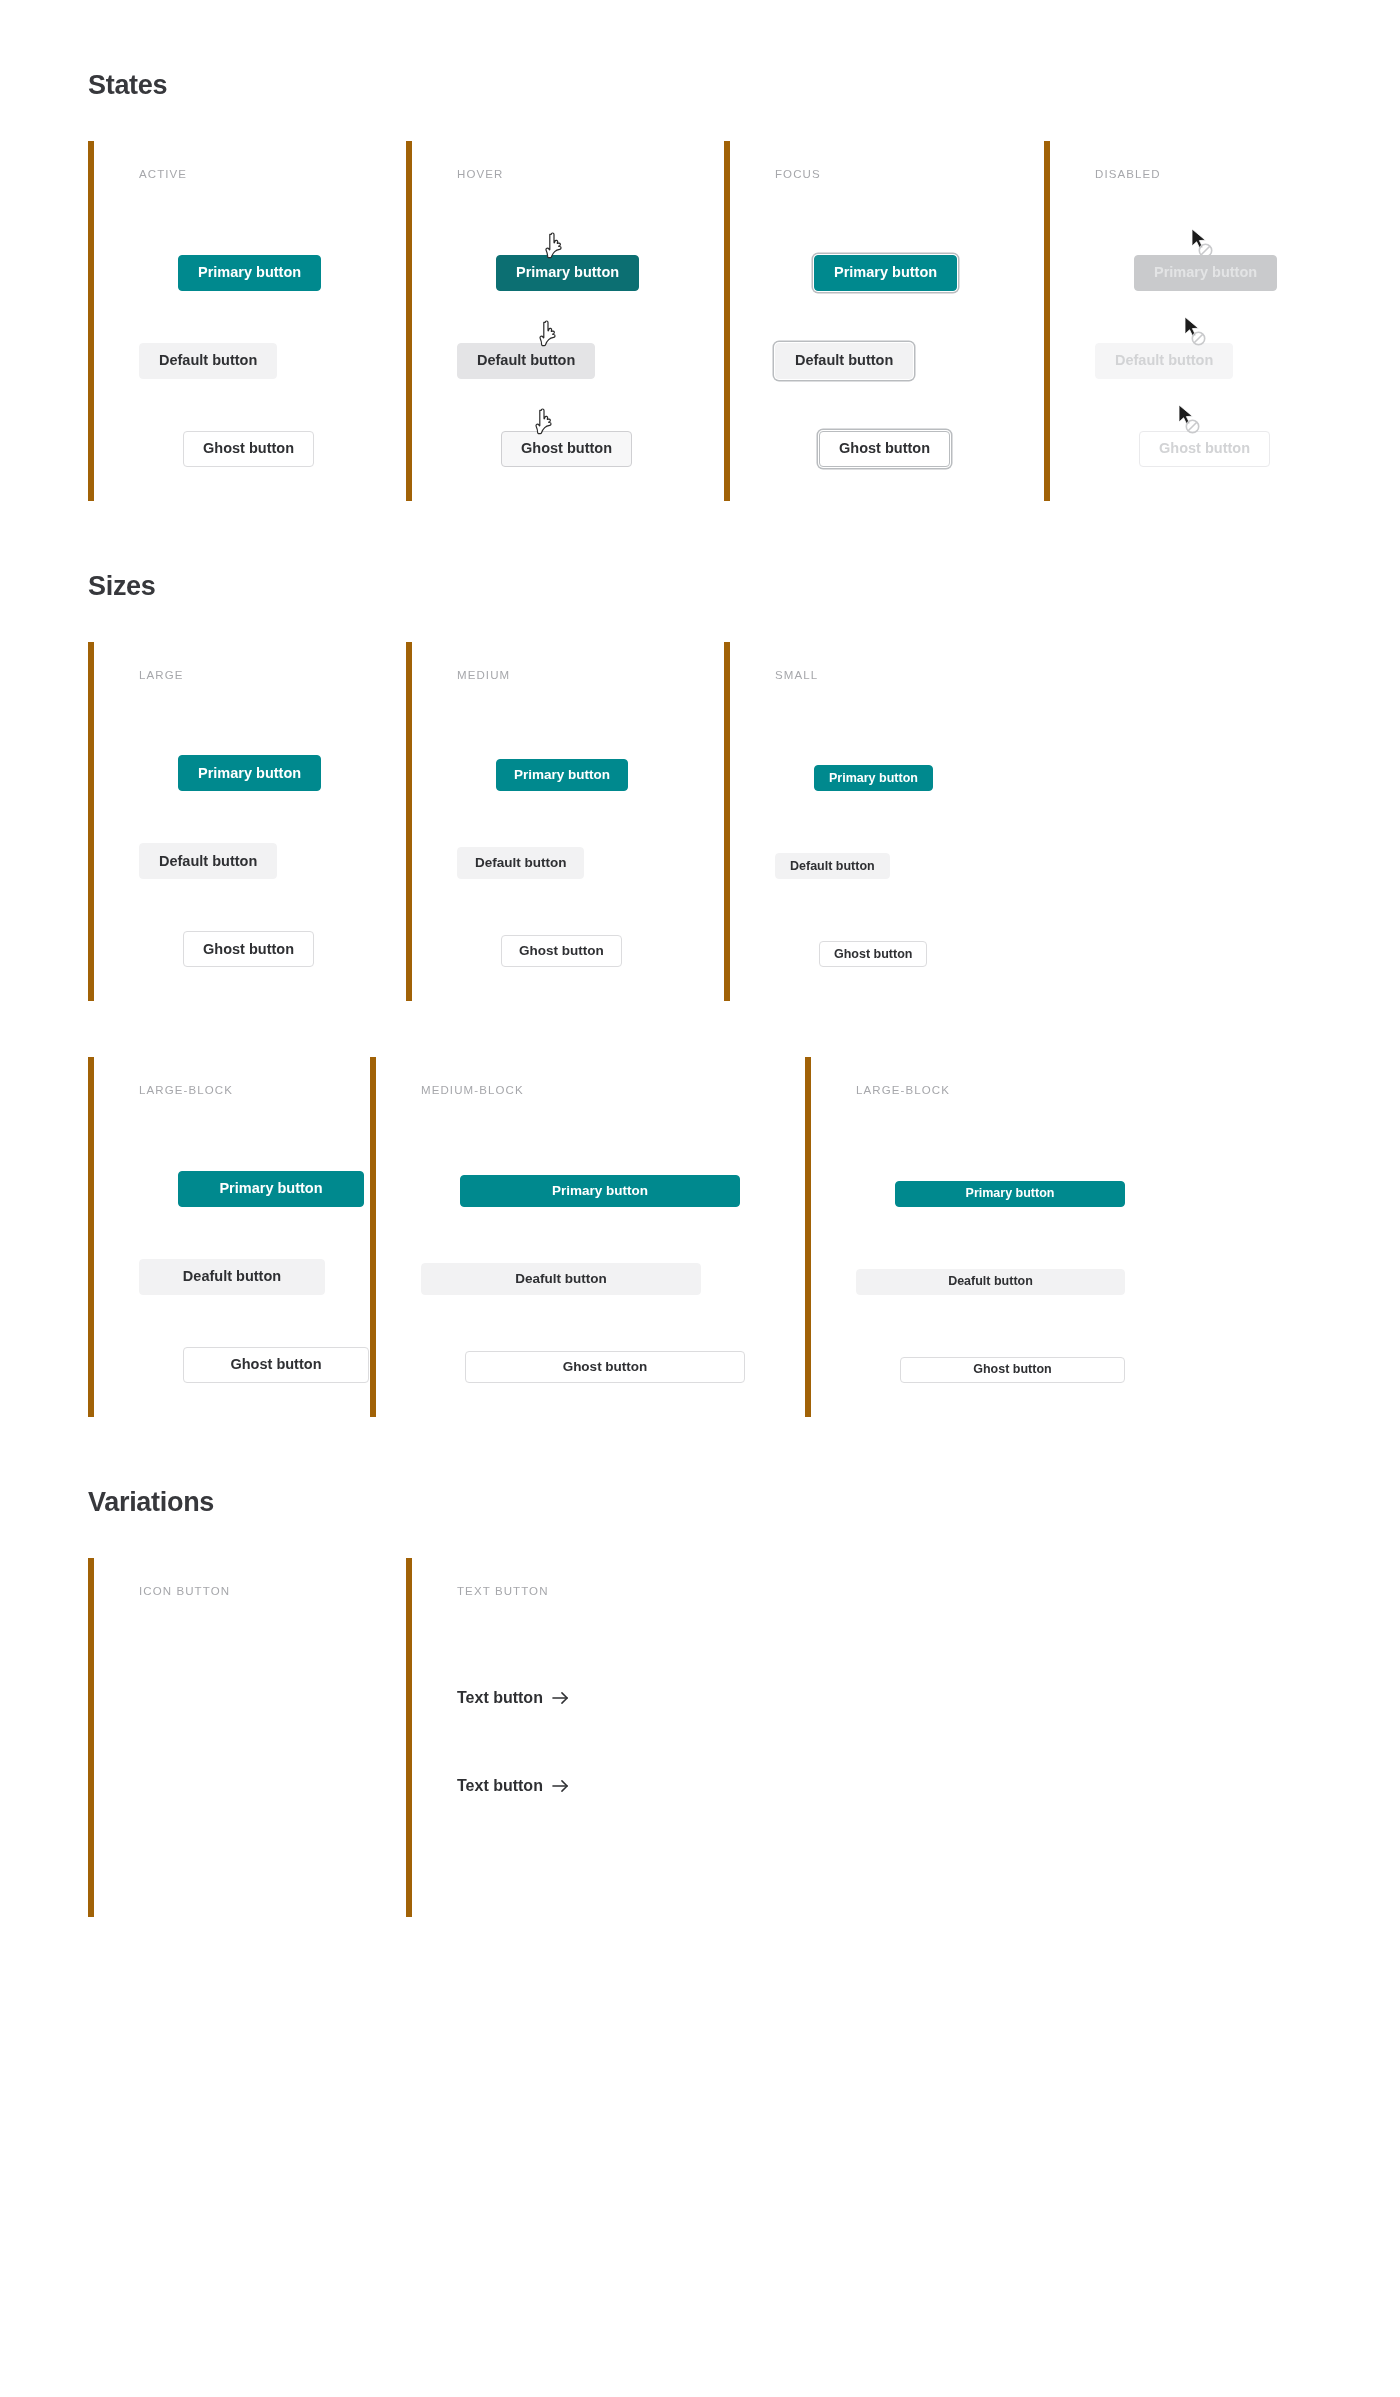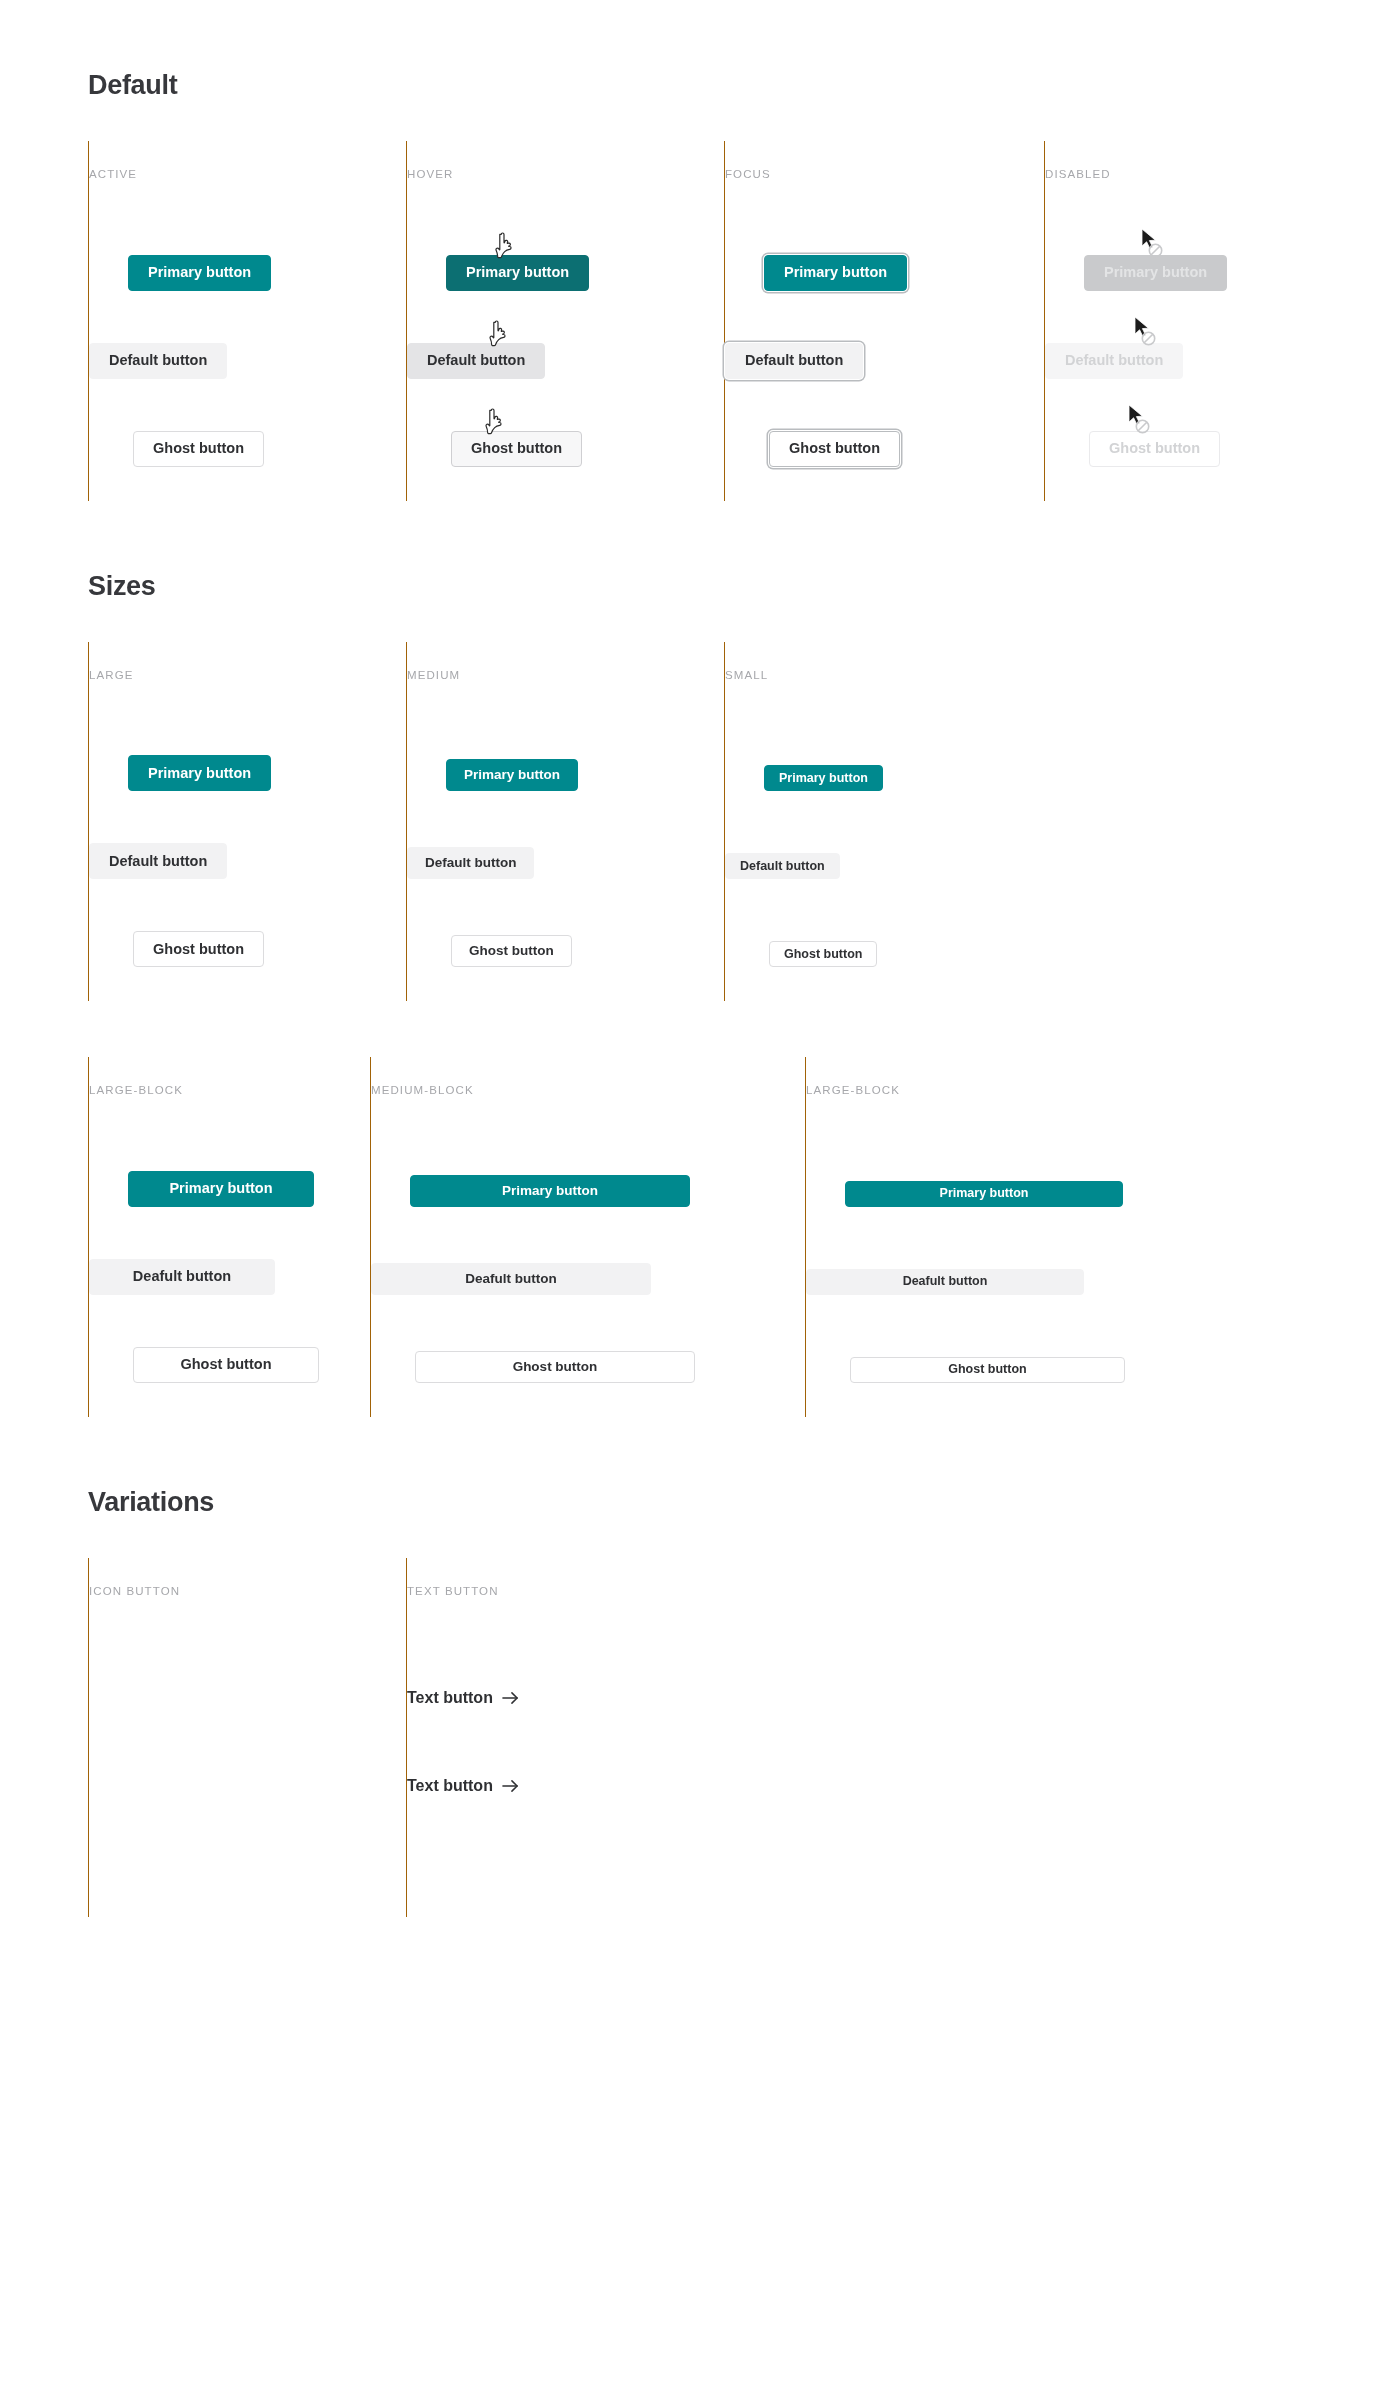--- a/index.html
+++ b/index.html
@@ -26,21 +26,22 @@
     margin: 0;
     padding-left: 88px;
   }
 
   
   .cols {
     display: flex;
     padding-left: 88px;
   }
   .col {
-    border-left: 1px solid #a16207;
+    border-left: 6px solid #a16207;
+    padding-left: 45px;
     padding-top: 28px;
     padding-bottom: 34px;
     position: relative;
   }
   .col-label {
     font-size: 11.5px;
     letter-spacing: 1.1px;
     color: #a6a7ab;
     font-weight: normal;
     text-transform: uppercase;
@@ -121,21 +122,21 @@
   .spacer-lg { height: 56px; }
   .spacer-md { height: 40px; }
 </style>
 </head>
 <body>
 
 <div class="page">
 
   <div class="spacer-xl"></div>
 
-  <h2 class="section-title">Default</h2>
+  <h2 class="section-title">States</h2>
 
   <div class="spacer-md"></div>
 
   <div class="cols">
 
     <div class="col" style="width:318px">
       <div class="col-label">ACTIVE</div>
 
       <div class="row-slot first">
         <button class="btn size-lg v-primary">Primary button</button>

